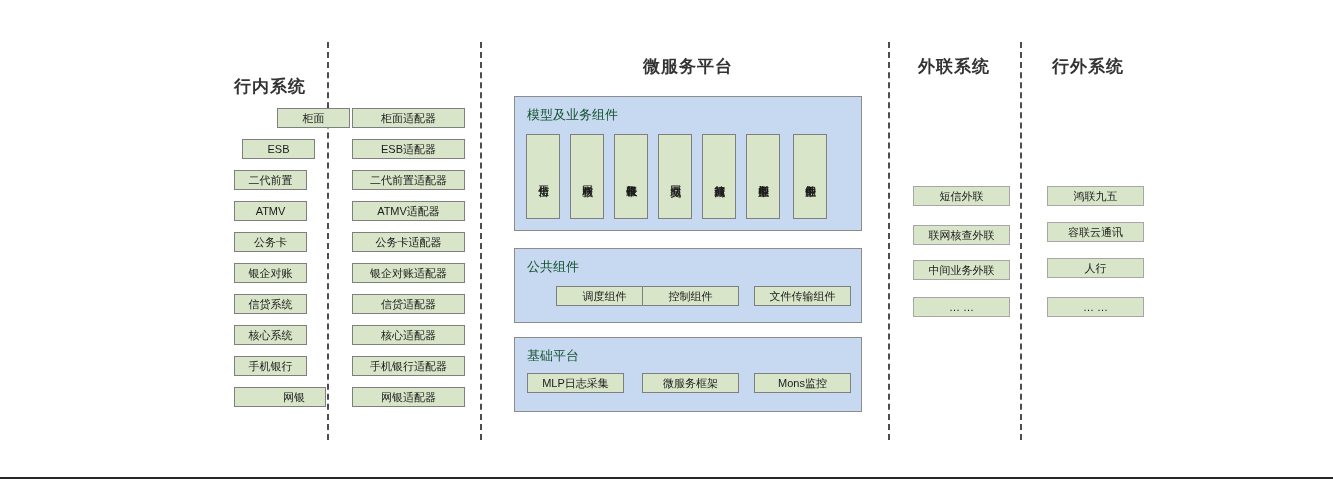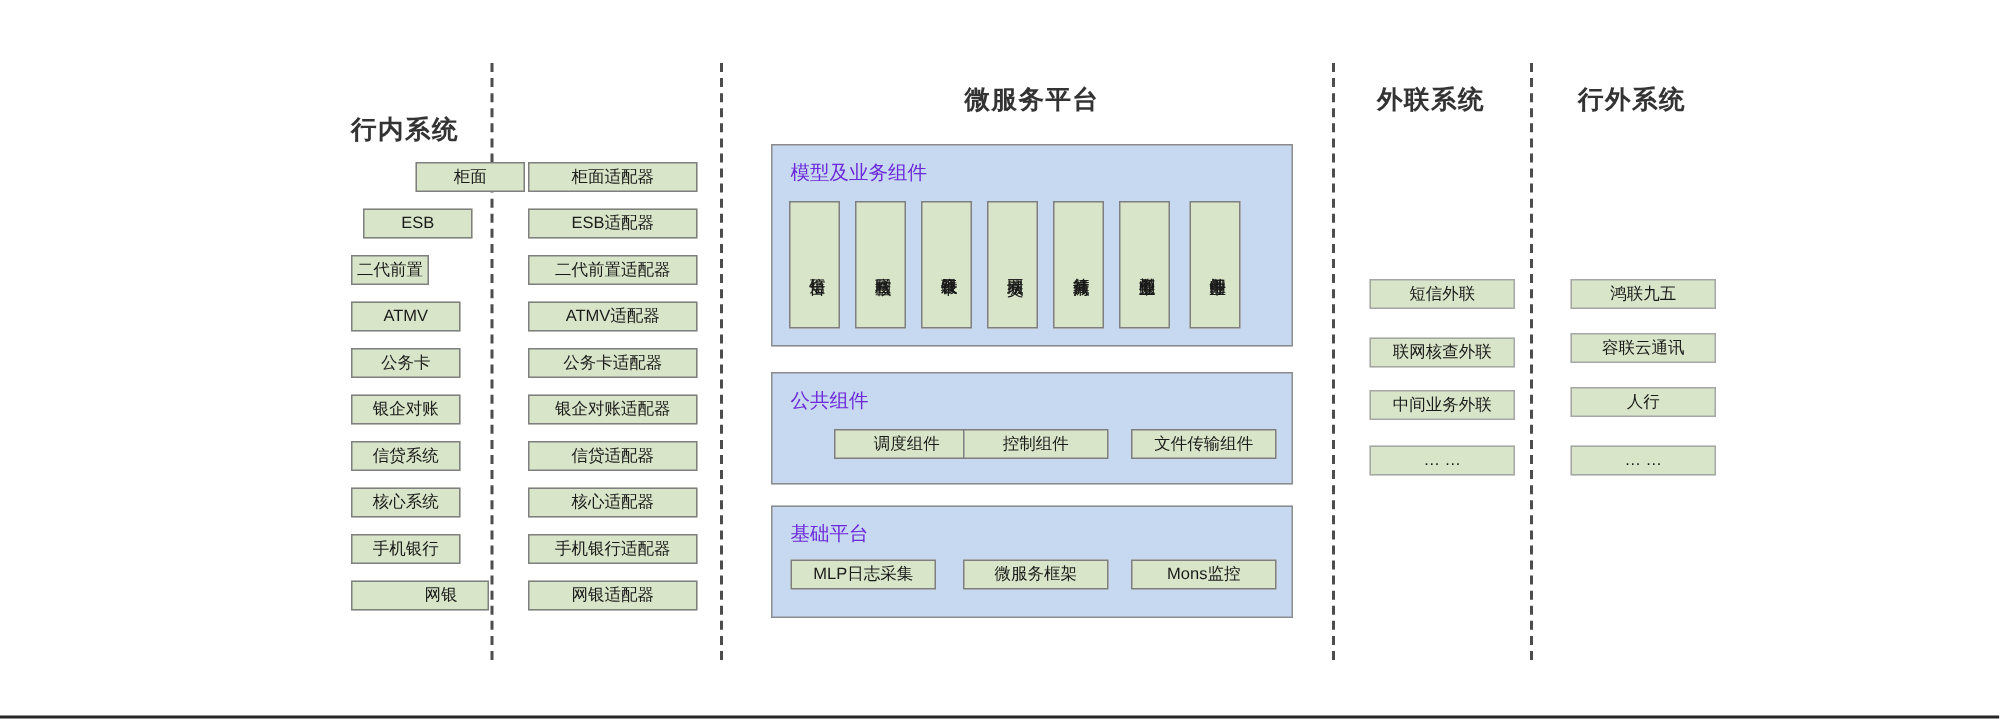--- a/index.html
+++ b/index.html
@@ -80,21 +80,21 @@
     position: absolute;
     box-sizing: border-box;
     background: #c6d9f1;
     border: 1px solid #8c8c8c;
   }
   .panel-title {
     position: absolute;
     left: 12px;
     top: 9px;
     font-size: 13px;
-    color: #6d28d9;
+    color: #14532d;
     white-space: nowrap;
   }
 
   
   #platform-title {
     position: absolute;
     text-align: center;
     font-size: 17px;
     font-weight: bold;
     color: #333333;
@@ -126,21 +126,21 @@
 
 
   <div id="platform-title" style="left:514px; top:55px; width:348px;">微服务平台</div>
 
   <div class="col-header" style="left:890px; top:55px; width:128px;">外联系统</div>
 
   <div class="col-header" style="left:1024px; top:55px; width:128px;">行外系统</div>
 
   <div class="gbox" style="left:234px; top:108px; width:73px; height:20px;margin-left:43px;">柜面</div>
   <div class="gbox" style="left:242px; top:139px; width:73px; height:20px;">ESB</div>
-  <div class="gbox" style="left:234px; top:170px; width:52px; height:20px;text-align:center;">二代前置</div>
+  <div class="gbox" style="left:234px; top:170px; width:73px; height:20px;text-align:center;">二代前置</div>
   <div class="gbox" style="left:234px; top:201px; width:73px; height:20px;">ATMV</div>
   <div class="gbox" style="left:234px; top:232px; width:73px; height:20px;">公务卡</div>
   <div class="gbox" style="left:234px; top:263px; width:73px; height:20px;">银企对账</div>
   <div class="gbox" style="left:234px; top:294px; width:73px; height:20px;">信贷系统</div>
   <div class="gbox" style="left:234px; top:325px; width:73px; height:20px;">核心系统</div>
   <div class="gbox" style="left:234px; top:356px; width:73px; height:20px;">手机银行</div>
   <div class="gbox" style="left:234px; top:387px; width:92px; height:20px;padding-left:28px;">网银</div>
 
   <div class="gbox" style="left:352px; top:108px; width:113px; height:20px;">柜面适配器</div>
   <div class="gbox" style="left:352px; top:139px; width:113px; height:20px;">ESB适配器</div>

